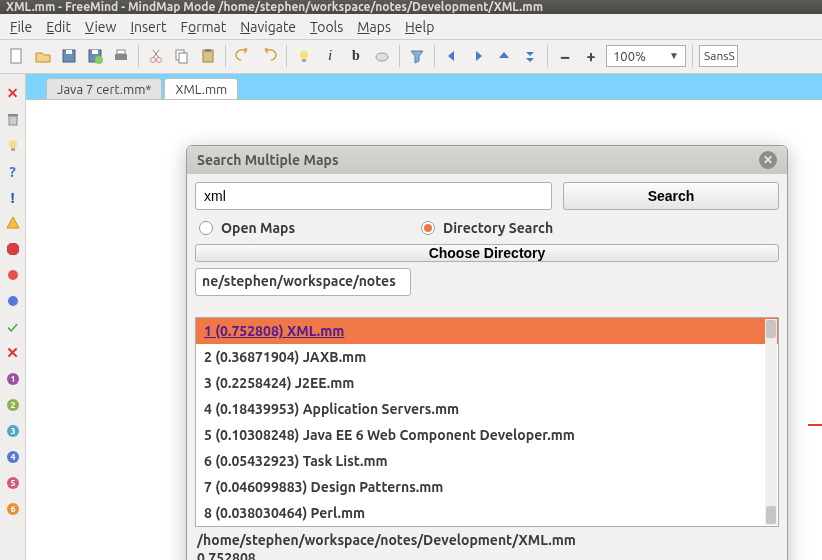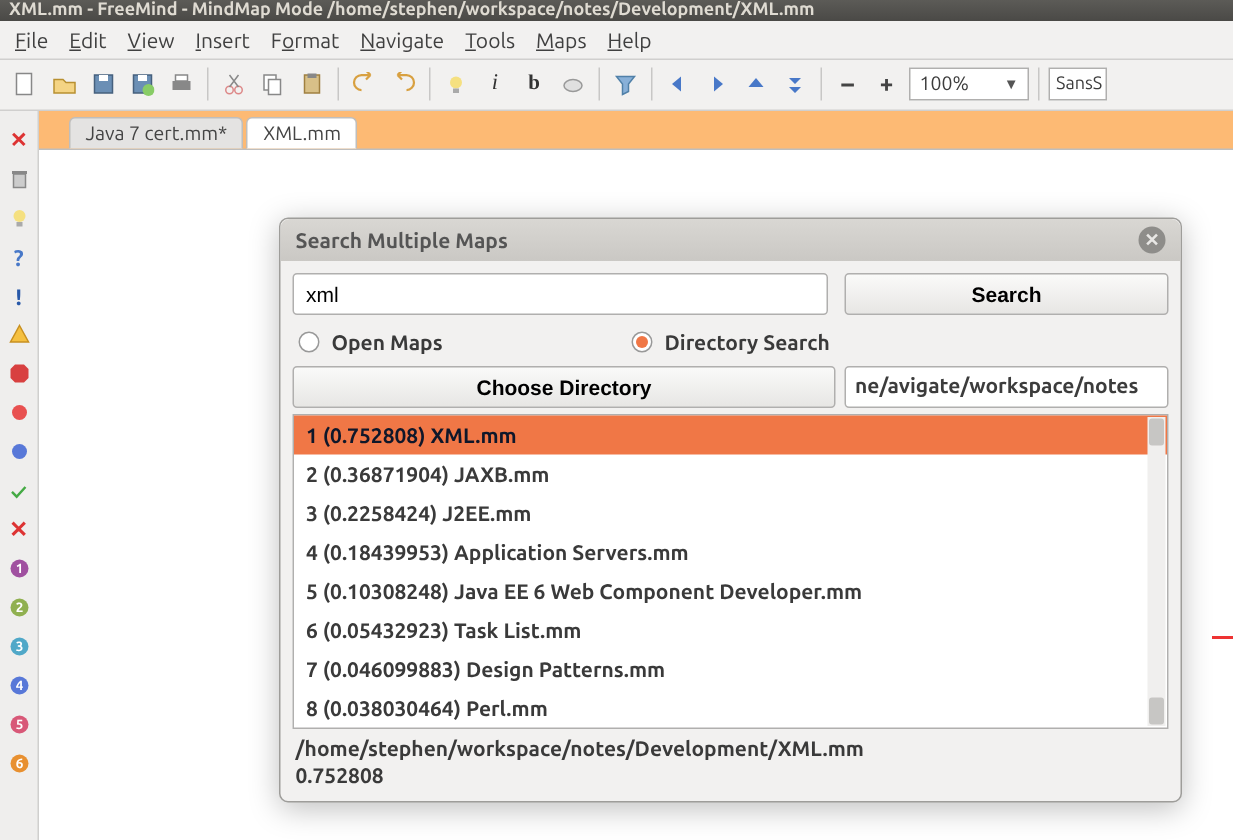--- a/index.html
+++ b/index.html
@@ -17,44 +17,44 @@
 .zoom-box { background: #fff; border: 1px solid #b0afae; padding: 2px 6px; min-width: 80px; height: 22px; display: flex; align-items: center; justify-content: space-between; font-size: 13px; }
 .zoom-caret { margin-left: 6px; font-size: 10px; color: #555; }
 .font-trunc { font-size: 12px; background: #fff; border: 1px solid #b0afae; padding: 0 2px 0 4px; height: 22px; display: flex; align-items: center; overflow: hidden; white-space: nowrap; }
 
 .main-row { display: flex; height: calc(100% - 74px); }
 
 .side-col { width: 26px; background: #efeeed; display: flex; flex-direction: column; align-items: center; gap: 2px; padding-top: 4px; border-right: 1px solid #d0cfce; }
 .side-col .si { width: 18px; height: 18px; display: flex; align-items: center; justify-content: center; cursor: default; margin-top: 6px; }
 
 .doc-area { flex: 1; background: #fff; position: relative; }
-.tabs { display: flex; height: 26px; align-items: flex-end; padding-left: 20px; background: #fdba74; border-bottom: 1px solid #bfbebd; }
+.tabs { display: flex; height: 26px; align-items: flex-end; padding-left: 20px; background: #7dd3fc; border-bottom: 1px solid #bfbebd; }
 .tab { background: #e4e3e2; border: 1px solid #bfbebd; border-bottom: none; border-radius: 4px 4px 0 0; padding: 3px 10px; margin-right: 2px; font-size: 13px; color: #444; }
 .tab.active { background: #fff; }
 
 .red-mark { position: absolute; right: 0; top: 350px; width: 14px; height: 6px; border-top: 2px solid #e33; }
 
 .dialog { position: absolute; left: 186px; top: 145px; width: 602px; background: #f2f1f0; border: 1px solid #9e9d9a; border-radius: 6px; box-shadow: 0 4px 20px rgba(0,0,0,.25); }
 .dlg-title { background: linear-gradient(#d9d7d3, #cac8c4); color: #555; height: 28px; display: flex; align-items: center; justify-content: space-between; padding: 1px 10px; border-radius: 6px 6px 0 0; font-weight: bold; font-size: 14px; }
 .dlg-close { width: 18px; height: 18px; border-radius: 9px; background: #8e8d8a; color: #e8e7e5; display: flex; align-items: center; justify-content: center; font-size: 12px; cursor: default; }
 .dlg-body { padding: 8px; }
 .dlg-row1 { display: flex; gap: 11px; margin-bottom: 8px; }
 .search-input { flex: 1; background: #fff; border: 1px solid #b0afae; border-radius: 3px; padding: 4px 8px; font-size: 14px; height: 28px; }
 .search-btn { width: 216px; background: linear-gradient(#fafaf9,#e7e6e4); border: 1px solid #b0afae; border-radius: 3px; font-size: 14px; font-weight: bold; height: 28px; cursor: default; }
 .dlg-row2 { display: flex; gap: 6px; margin-bottom: 6px; padding: 2px 4px; }
 .radio-wrap { flex: 1; display: flex; align-items: center; gap: 8px; font-size: 14px; font-weight: bold; color: #3a3a3a; }
 .radio { width: 14px; height: 14px; border: 1px solid #999; border-radius: 7px; display: inline-flex; align-items: center; justify-content: center; background: #fff; }
 .radio.checked::after { content: ""; width: 8px; height: 8px; background: #f07746; border-radius: 4px; }
-.dlg-row3 { display: flex; gap: 6px; margin-bottom: 4px; }
+.dlg-row3 { display: flex; gap: 6px; margin-bottom: 21px; flex-direction: column; }
 .choose-btn { flex: 1; background: linear-gradient(#fafaf9,#e7e6e4); border: 1px solid #b0afae; border-radius: 3px; font-size: 14px; font-weight: bold; height: 28px; cursor: default; }
 .dir-path { width: 216px; background: #fff; border: 1px solid #b0afae; border-radius: 3px; padding: 4px 6px; font-size: 14px; height: 28px; overflow: hidden; white-space: nowrap; font-weight: bold; }
 
 .results { border: 1px solid #b0afae; background: #fff; font-size: 14px; font-weight: bold; color: #3a3a3a; position: relative; }
 .res-row { padding: 5px 8px; cursor: default; }
-.res-row.sel { background: #f07746; color: #0f172a; }
+.res-row.sel { background: #f07746; color: #4c1d95; text-decoration: underline; }
 .scroll { position: absolute; right: 1px; top: 1px; bottom: 1px; width: 12px; background: #f0efee; }
 .scroll-thumb { position: absolute; left: 1px; right: 1px; top: 1px; height: 18px; background: #c7c6c4; border-radius: 2px; }
 .scroll-thumb2 { position: absolute; left: 1px; right: 1px; bottom: 1px; height: 18px; background: #c7c6c4; border-radius: 2px; }
 
 .dlg-status { font-size: 14px; font-weight: bold; color: #3a3a3a; padding: 4px 2px 0; line-height: 1.3; }
 </style>
 </head>
 <body>
 
 <div class="titlebar">XML.mm - FreeMind - MindMap Mode /home/stephen/workspace/notes/Development/XML.mm</div>
@@ -285,21 +285,21 @@
           <span class="radio"></span>
           <span>Open Maps</span>
         </label>
       <label class="radio-wrap">
           <span class="radio checked"></span>
           <span>Directory Search</span>
         </label>
     </div>
     <div class="dlg-row3">
       <button class="choose-btn">Choose Directory</button>
-      <div class="dir-path">ne/avigate/workspace/notes</div>
+      <div class="dir-path">ne/stephen/workspace/notes</div>
     </div>
     <div class="results">
       <div class="res-row sel">1 (0.752808) XML.mm</div>
       <div class="res-row">2 (0.36871904) JAXB.mm</div>
       <div class="res-row">3 (0.2258424) J2EE.mm</div>
       <div class="res-row">4 (0.18439953) Application Servers.mm</div>
       <div class="res-row">5 (0.10308248) Java EE 6 Web Component Developer.mm</div>
       <div class="res-row">6 (0.05432923) Task List.mm</div>
       <div class="res-row">7 (0.046099883) Design Patterns.mm</div>
       <div class="res-row">8 (0.038030464) Perl.mm</div>

